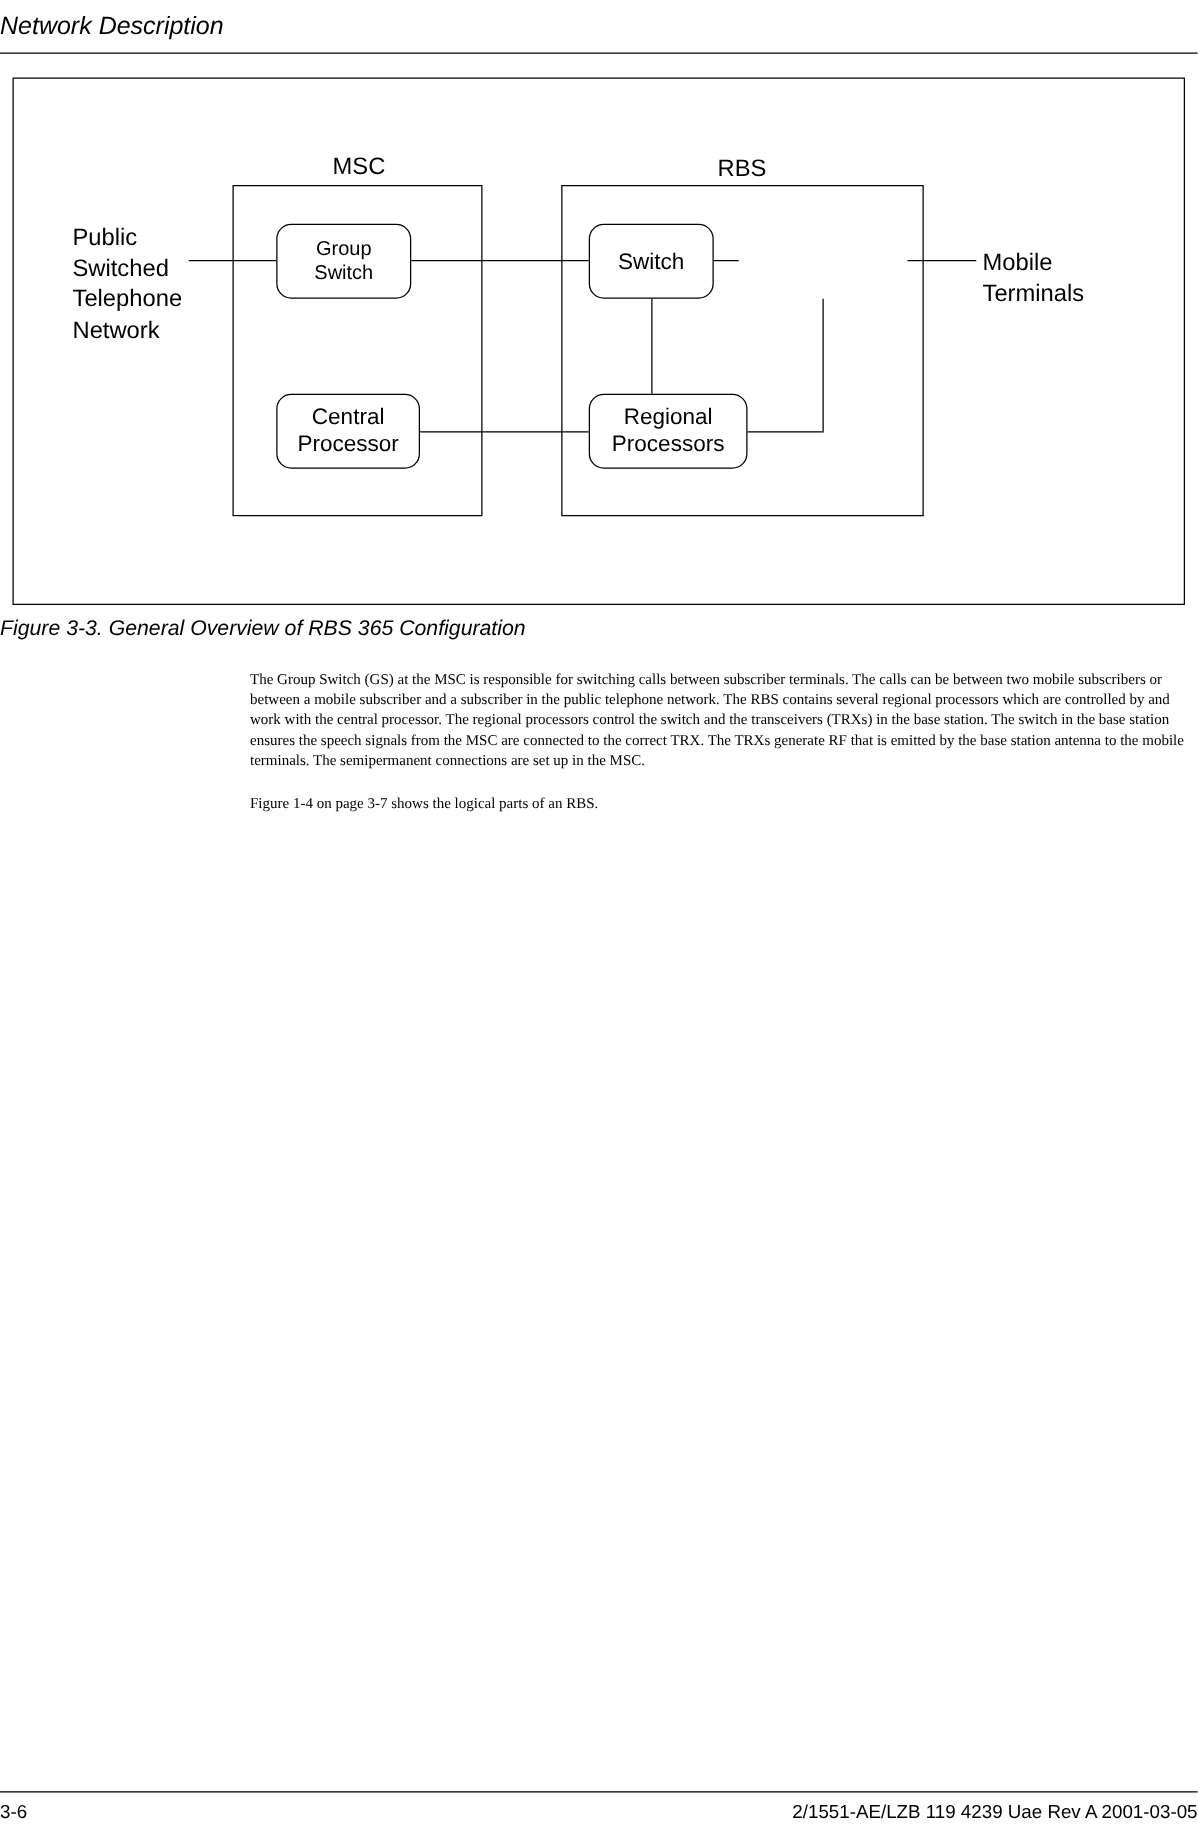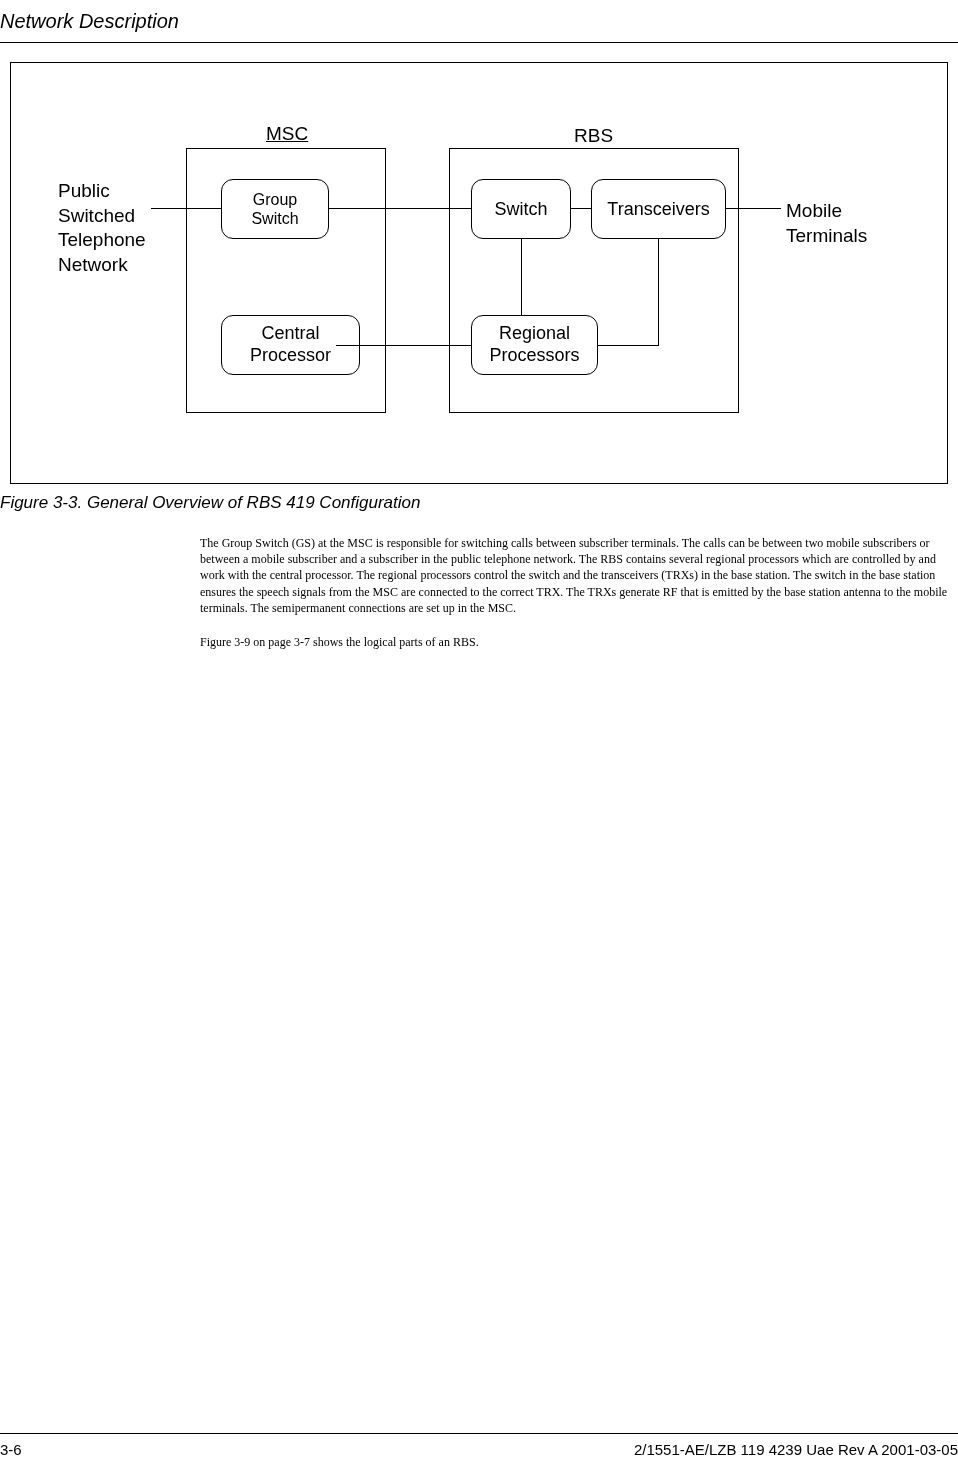--- a/index.html
+++ b/index.html
@@ -38,21 +38,20 @@
       width: 938px;
       height: 422px;
       border: 1px solid #000;
     }
     .msc-label {
       position: absolute;
       top: 60px;
       left: 255px;
       font-size: 19px;
       font-family: Arial, Helvetica, sans-serif;
-      text-decoration: underline;
     }
     .rbs-label {
       position: absolute;
       top: 62px;
       left: 563px;
       font-size: 19px;
       font-family: Arial, Helvetica, sans-serif;
     }
     .msc-box {
       position: absolute;
@@ -82,21 +81,21 @@
       align-items: center;
       justify-content: center;
       text-align: center;
       font-size: 16px;
       line-height: 1.2;
     }
     .central-processor {
       position: absolute;
       top: 252px;
       left: 210px;
-      width: 139px;
+      width: 115px;
       height: 60px;
       border: 1px solid #000;
       border-radius: 12px;
       display: flex;
       align-items: center;
       justify-content: center;
       text-align: center;
       font-size: 18px;
       padding: 0 8px;
       line-height: 1.2;
@@ -209,21 +208,20 @@
 <div class="figure-box">
   <div class="msc-label">MSC</div>
   <div class="rbs-label">RBS</div>
 
   <div class="msc-box"></div>
   <div class="rbs-box"></div>
 
   <div class="group-switch">Group<br>Switch</div>
   <div class="central-processor">Central<br>Processor</div>
   <div class="switch-box">Switch</div>
-  <div class="transceivers-box">Transceivers</div>
   <div class="regional-processors">Regional<br>Processors</div>
 
   <div class="pstn-label">Public<br>Switched<br>Telephone<br>Network</div>
   <div class="mobile-label">Mobile<br>Terminals</div>
 
   <div class="line" style="top:145px; left:140px; width:70px; height:1px;"></div>
 
   <div class="line" style="top:145px; left:318px; width:142px; height:1px;"></div>
 
   <div class="line" style="top:145px; left:560px; width:20px; height:1px;"></div>
@@ -232,22 +230,22 @@
 
   <div class="line" style="top:282px; left:325px; width:135px; height:1px;"></div>
 
   <div class="line" style="top:176px; left:510px; width:1px; height:76px;"></div>
 
   <div class="line" style="top:176px; left:647px; width:1px; height:106px;"></div>
 
   <div class="line" style="top:282px; left:587px; width:61px; height:1px;"></div>
 </div>
 
-<div class="caption">Figure 3-3.    General Overview of RBS 419 Configuration</div>
+<div class="caption">Figure 3-3.    General Overview of RBS 365 Configuration</div>
 
 <div class="body-text">
   <p>The Group Switch (GS) at the MSC is responsible for switching calls between subscriber terminals. The calls can be between two mobile subscribers or between a mobile subscriber and a subscriber in the public telephone network. The RBS contains several regional processors which are controlled by and work with the central processor. The regional processors control the switch and the transceivers (TRXs) in the base station. The switch in the base station ensures the speech signals from the MSC are connected to the correct TRX. The TRXs generate RF that is emitted by the base station antenna to the mobile terminals. The semipermanent connections are set up in the MSC.</p>
-  <p>Figure 3-9 on page 3-7 shows the logical parts of an RBS.</p>
+  <p>Figure 1-4 on page 3-7 shows the logical parts of an RBS.</p>
 </div>
 
 <div class="footer-rule"></div>
 <div class="page-num">3-6</div>
 <div class="doc-id">2/1551-AE/LZB 119 4239 Uae Rev A 2001-03-05</div>
 
 </body></html>

